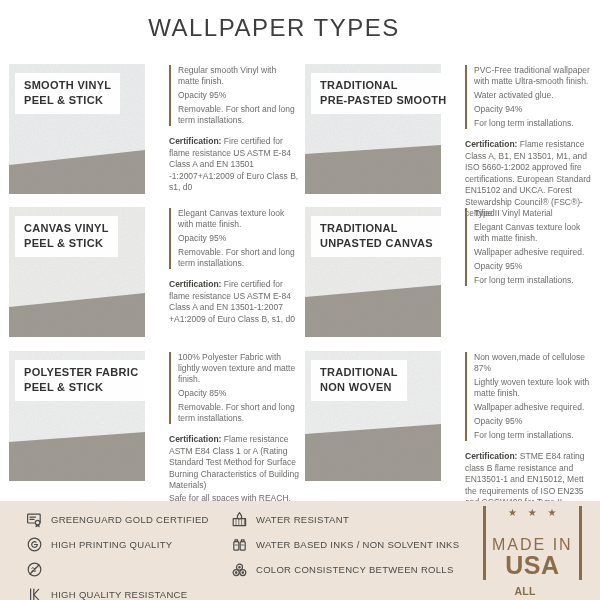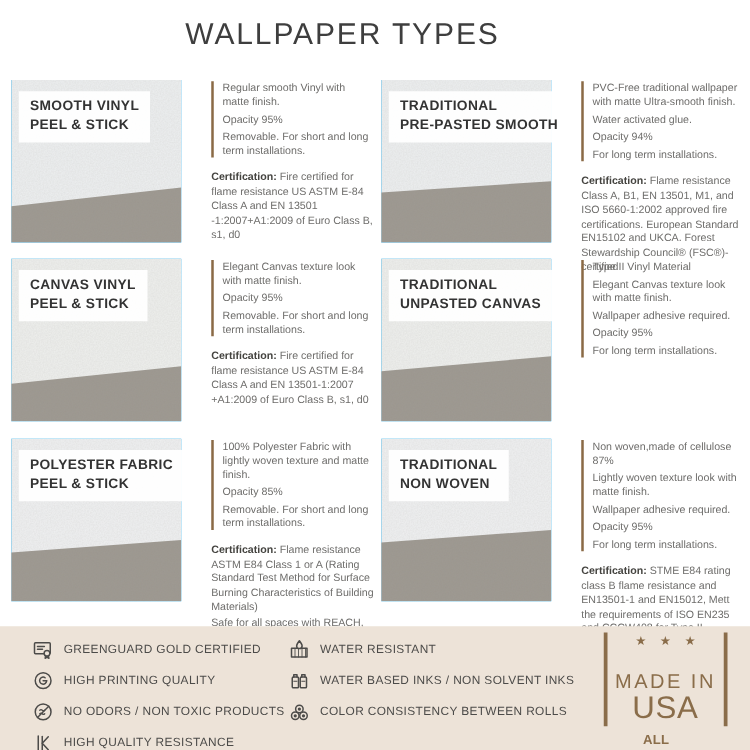--- a/index.html
+++ b/index.html
@@ -7,21 +7,21 @@
        font-family:"Liberation Sans",sans-serif;overflow:hidden;color:#3e3e3e}
 
   .title{position:absolute;top:14px;left:0;width:548px;text-align:center;
          font-size:24px;letter-spacing:1.5px;color:#3e3e3e;font-weight:400}
 
   .panel{position:absolute;display:flex;width:290px}
   #p1{left:9px;top:64px}   #p2{left:305px;top:64px}
   #p3{left:9px;top:207px}  #p4{left:305px;top:207px}
   #p5{left:9px;top:351px}  #p6{left:305px;top:351px}
 
-  .pimg{position:relative;width:136px;height:130px;flex:0 0 136px;background:#0ea5e9}
+  .pimg{position:relative;width:136px;height:130px;flex:0 0 136px;background:#c2410c}
   .pimg svg.sample{position:absolute;left:0;top:0;width:136px;height:130px;display:block}
   .plabel{position:relative;display:inline-block;margin:9px 0 0 6px;padding:5px 9px;
           background:rgba(255,255,255,.93);font-size:11px;font-weight:700;
           letter-spacing:.3px;line-height:1.4;color:#333;white-space:nowrap}
 
   .ptext{margin-left:24px;flex:1;padding-top:1px}
   .features{border-left:2px solid #8a6a45;padding-left:7px;
             font-size:8.5px;line-height:1.3;color:#6e6d6b}
   .features p{margin:0 0 3px 0}
   .features p:last-child{margin-bottom:0}
@@ -36,21 +36,21 @@
   .frow{display:flex;align-items:center;height:25px}
   .frow svg{width:17px;height:17px;flex:0 0 17px;stroke:#4c4b49;fill:none;
             stroke-width:1.2;stroke-linecap:round;stroke-linejoin:round}
   .frow .flabel{margin-left:8px;font-size:9.5px;letter-spacing:.3px;color:#4c4b49}
 
   .badge{position:absolute;left:483px;top:5px;width:84px;text-align:center;color:#8a6d4a}
   .badge .box{display:inline-block;border-left:3px solid #8a6d4a;
               border-right:3px solid #8a6d4a;padding:1px 6px 2px}
   .badge .stars{font-size:10px;letter-spacing:4px;white-space:nowrap;text-indent:4px}
   .badge .madein{font-size:16px;letter-spacing:2px;white-space:nowrap;margin-top:18px}
-  .badge .usa{font-size:25px;font-weight:400;line-height:.95;letter-spacing:.5px}
+  .badge .usa{font-size:25px;font-weight:700;line-height:.95;letter-spacing:.5px}
   .badge .sub{margin-top:5px;font-size:10.5px;font-weight:700;line-height:1.3;letter-spacing:.2px}
 </style>
 </head>
 <body>
 
 <div class="title">WALLPAPER TYPES</div>
 
 <section class="panel" id="p1">
   <div class="pimg">
     <svg class="sample" viewBox="0 0 136 130" preserveAspectRatio="none">
@@ -253,21 +253,20 @@
         <path d="M8.5 8.5 h2.8"></path>
       </svg>
       <span class="flabel">HIGH PRINTING QUALITY</span>
     </div>
     <div class="frow">
       <svg viewBox="0 0 17 17">
         <circle cx="8.5" cy="8.5" r="6.3"></circle>
         <path d="M5.8 7.2 q1 -1.1 2 0 q1 1.1 2 0 M5.8 10 q1 -1.1 2 0 q1 1.1 2 0" stroke-width="1"></path>
         <path d="M4 13 L13 4"></path>
       </svg>
-      <span class="flabel">NO ODORS / NON TOXIC PRODUCTS</span>
     </div>
     <div class="frow">
       <svg viewBox="0 0 17 17">
         <path d="M4.6 2.8 v11.4"></path>
         <path d="M7.8 3.2 v10.8"></path>
         <path d="M7.8 8.6 l4.8 -5.2 M7.8 8.6 l4.8 5.2"></path>
       </svg>
       <span class="flabel">HIGH QUALITY RESISTANCE</span>
     </div>
   </div>

